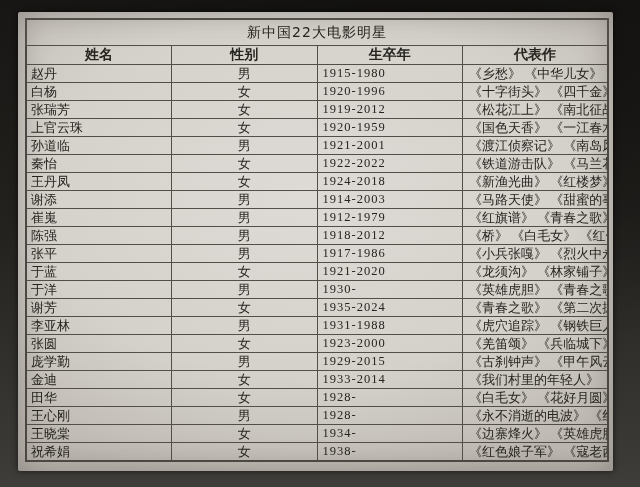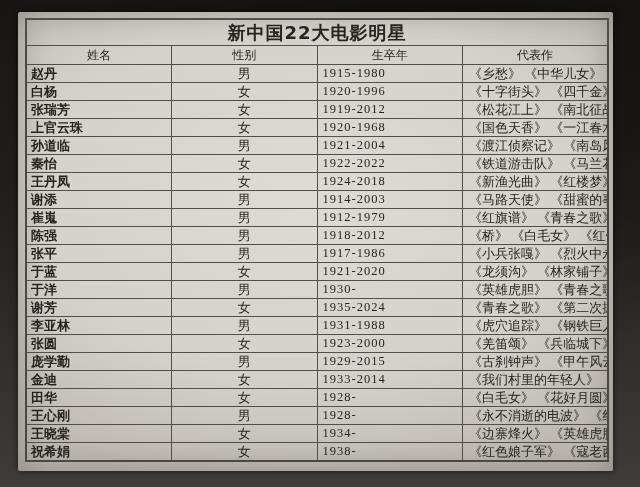--- a/index.html
+++ b/index.html
@@ -33,39 +33,39 @@
   }
   th, td {
     border: 1px solid #524e48;
     color: #26241f;
     overflow: hidden;
     white-space: nowrap;
     padding: 0 3px;
   }
   tr.title-row th {
     height: 25px;
-    font-size: 18px;
-    font-weight: bold;
+    font-size: 14px;
+    font-weight: normal;
     letter-spacing: 1px;
     text-align: center;
     border-width: 2px 2px 1px 2px;
   }
   tr.header-row th {
     height: 18px;
-    font-size: 12px;
-    font-weight: normal;
+    font-size: 14px;
+    font-weight: bold;
     text-align: center;
   }
   tbody td { height: 17px; font-size: 13px; line-height: 17px; }
   .col-0 { width: 57px; }
   .col-1 { width: 45px; }
   .col-2 { width: 86px; }
   .col-3 { width: auto; }
   td.col-0 {
-    font-weight: bold;
+    font-weight: normal;
     text-align: left;
     padding-left: 4px;
     font-family: "DejaVu Sans", sans-serif;
   }
   td.col-1 {
     text-align: center;
     font-family: "Liberation Serif", serif;
   }
   td.col-2 {
     text-align: left;
@@ -112,27 +112,27 @@
         </tr>
         <tr>
           <td class="col-0">张瑞芳</td>
           <td class="col-1">女</td>
           <td class="col-2">1919-2012</td>
           <td class="col-3">《松花江上》 《南北征战》 《三年》 《家》</td>
         </tr>
         <tr>
           <td class="col-0">上官云珠</td>
           <td class="col-1">女</td>
-          <td class="col-2">1920-1968</td>
+          <td class="col-2">1920-1959</td>
           <td class="col-3">《国色天香》 《一江春水向东流》、《万家灯火》</td>
         </tr>
         <tr>
           <td class="col-0">孙道临</td>
           <td class="col-1">男</td>
-          <td class="col-2">1921-2004</td>
+          <td class="col-2">1921-2001</td>
           <td class="col-3">《渡江侦察记》 《南岛风云》 《永不消逝的电波》</td>
         </tr>
         <tr>
           <td class="col-0">秦怡</td>
           <td class="col-1">女</td>
           <td class="col-2">1922-2022</td>
           <td class="col-3">《铁道游击队》 《马兰花开》 《青春之歌》</td>
         </tr>
         <tr>
           <td class="col-0">王丹凤</td>

